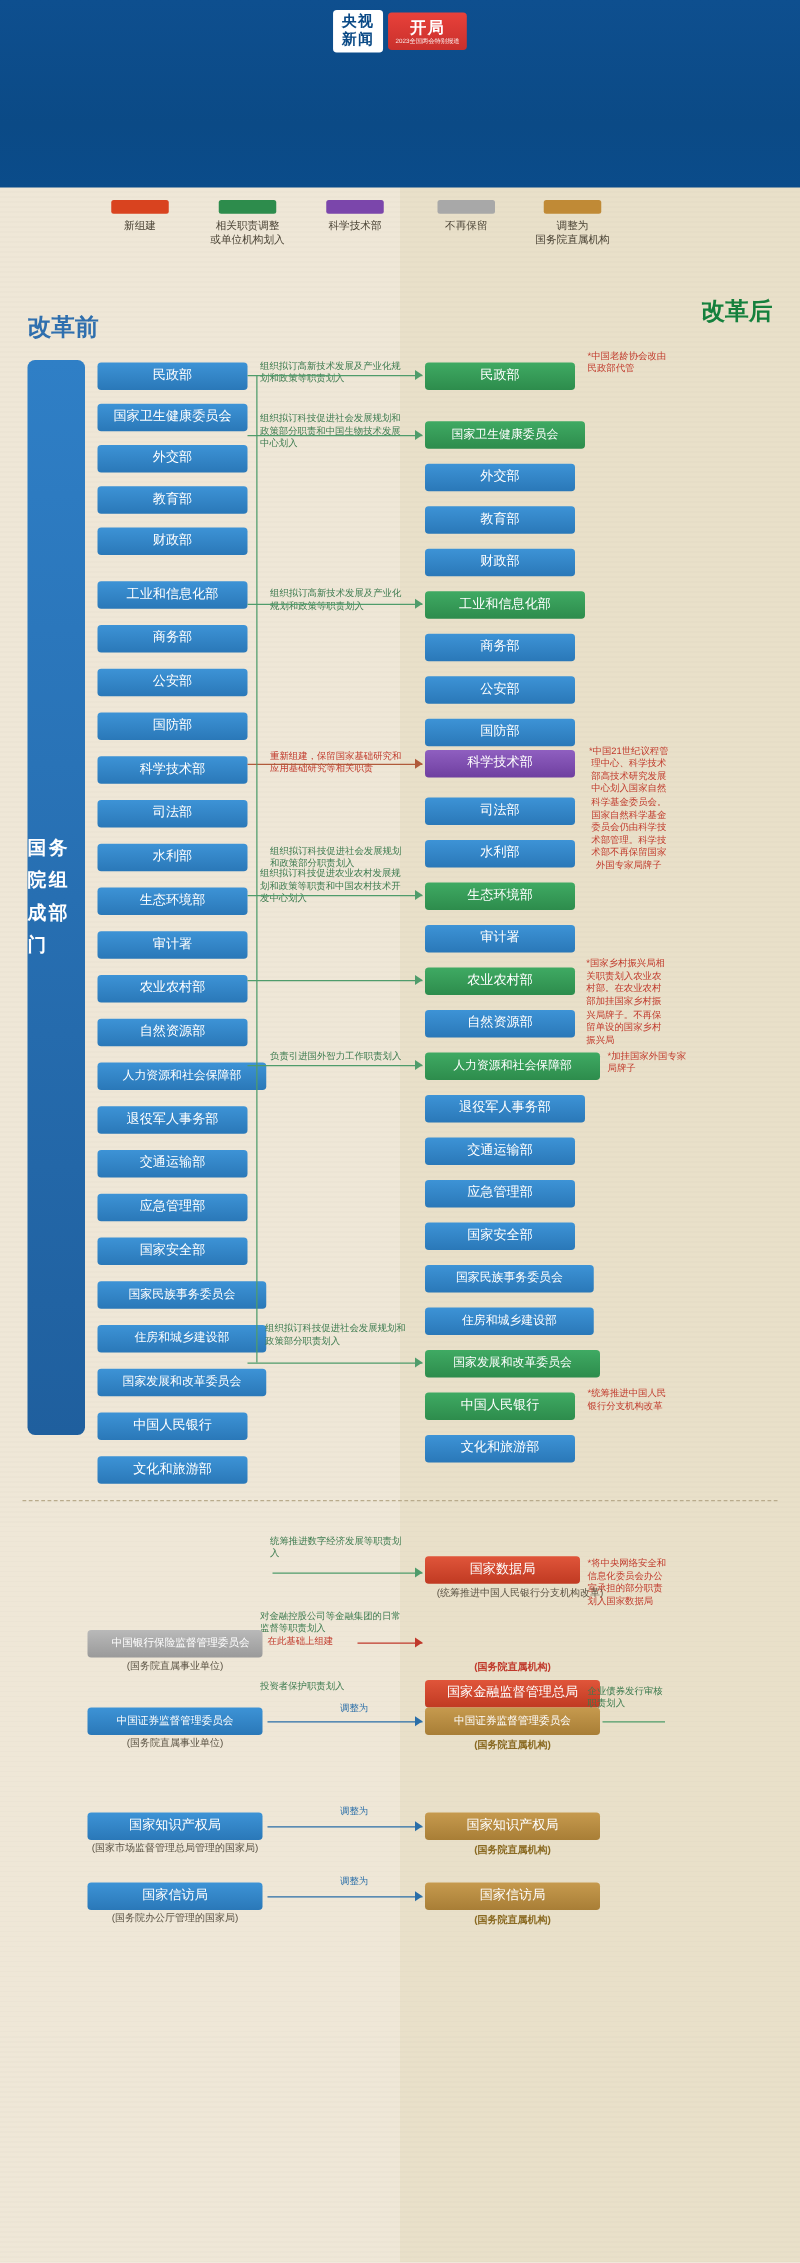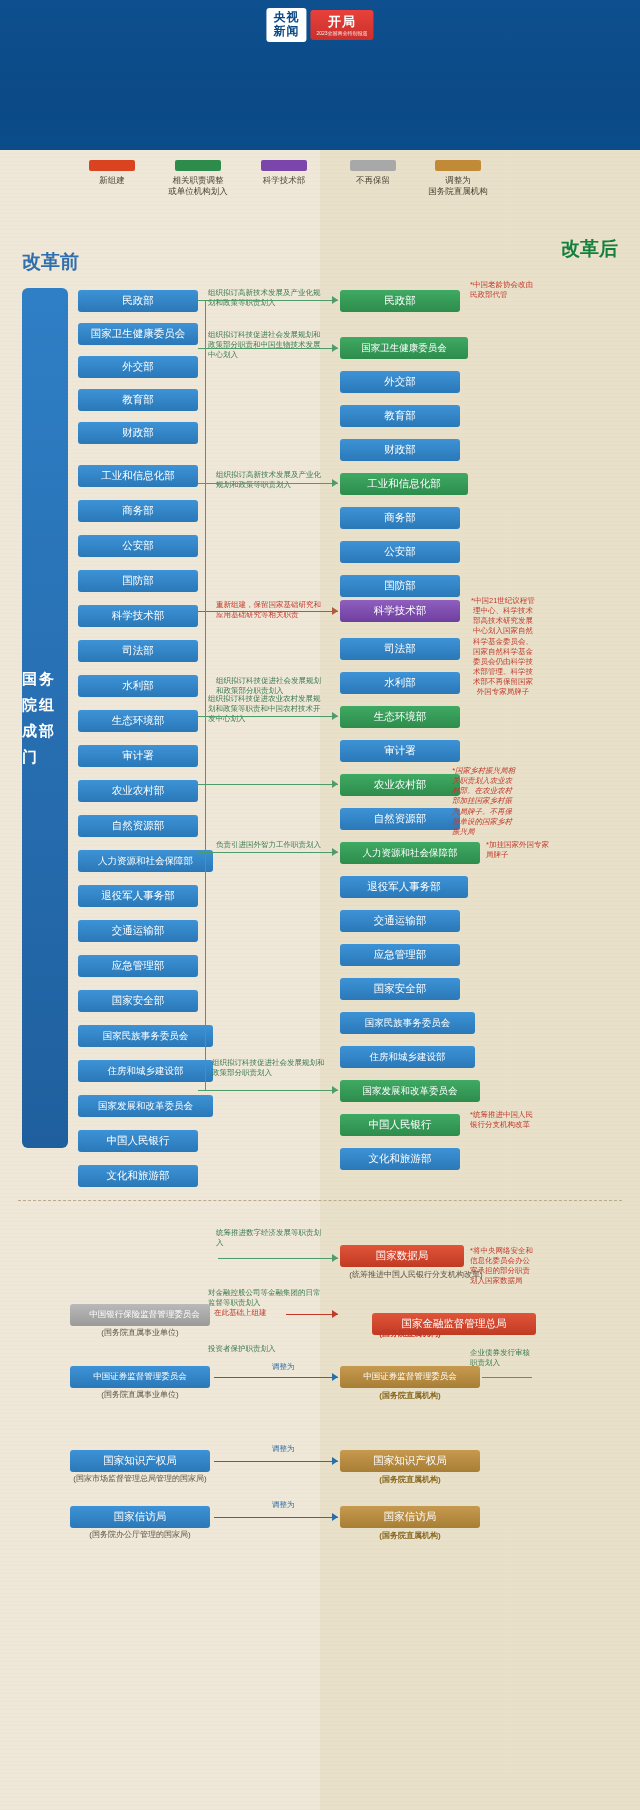--- a/index.html
+++ b/index.html
@@ -191,21 +191,21 @@
 <div class="anno" style="left:208px; top:330px; width:118px;">组织拟订科技促进社会发展规划和政策部分职责和中国生物技术发展中心划入</div>
 <div class="anno" style="left:216px; top:470px; width:110px;">组织拟订高新技术发展及产业化规划和政策等职责划入</div>
 <div class="anno red" style="left:216px; top:600px; width:110px;">重新组建，保留国家基础研究和应用基础研究等相关职责</div>
 <div class="anno" style="left:216px; top:676px; width:110px;">组织拟订科技促进社会发展规划和政策部分职责划入</div>
 <div class="anno" style="left:208px; top:694px; width:118px;">组织拟订科技促进农业农村发展规划和政策等职责和中国农村技术开发中心划入</div>
 <div class="anno" style="left:216px; top:840px; width:110px;">负责引进国外智力工作职责划入</div>
 <div class="anno" style="left:212px; top:1058px; width:114px;">组织拟订科技促进社会发展规划和政策部分职责划入</div>
 
 <div class="note" style="left:470px; top:280px; width:66px;">*中国老龄协会改由民政部代管</div>
 <div class="note" style="left:470px; top:596px; width:66px;text-align:center;">*中国21世纪议程管理中心、科学技术部高技术研究发展中心划入国家自然科学基金委员会。国家自然科学基金委员会仍由科学技术部管理。科学技术部不再保留国家外国专家局牌子</div>
-<div class="note" style="left:452px; top:766px; width:66px;font-style:italic;">*国家乡村振兴局相关职责划入农业农村部。在农业农村部加挂国家乡村振兴局牌子。不再保留单设的国家乡村振兴局</div>
+<div class="note" style="left:469px; top:766px; width:66px;">*国家乡村振兴局相关职责划入农业农村部。在农业农村部加挂国家乡村振兴局牌子。不再保留单设的国家乡村振兴局</div>
 <div class="note" style="left:486px; top:840px; width:66px;">*加挂国家外国专家局牌子</div>
 <div class="note" style="left:470px; top:1110px; width:66px;">*统筹推进中国人民银行分支机构改革</div>
 <div class="note" style="left:470px; top:1246px; width:66px;">*将中央网络安全和信息化委员会办公室承担的部分职责划入国家数据局</div>
 
 <div class="conn" style="left:198px; top:300px; width:140px; height:1px;"></div>
 <div class="tri" style="left:332px; top:296px;"></div>
 <div class="conn" style="left:198px; top:348px; width:140px; height:1px;"></div>
 <div class="tri" style="left:332px; top:344px;"></div>
 <div class="conn" style="left:198px; top:483px; width:140px; height:1px;"></div>
 <div class="tri" style="left:332px; top:479px;"></div>
@@ -230,21 +230,21 @@
 <div class="box red" style="left:340px; top:1245px; width:124px;">国家数据局</div>
 <div class="sub" style="left:336px; top:1270px; width:160px;">(统筹推进中国人民银行分支机构改革)</div>
 
 <div class="anno" style="left:208px; top:1288px; width:118px;">对金融控股公司等金融集团的日常监督等职责划入</div>
 
 <div class="box gray" style="left:70px; top:1304px; width:140px; font-size:8.5px;">中国银行保险监督管理委员会</div>
 <div class="sub" style="left:70px; top:1328px; width:140px;">(国务院直属事业单位)</div>
 <div class="anno red" style="left:214px; top:1308px; width:100px;">在此基础上组建</div>
 <div class="conn" style="left:286px; top:1314px; width:52px; height:1px; background:#c0392b;"></div>
 <div class="tri" style="left:332px; top:1310px; border-left-color:#c0392b;"></div>
-<div class="box red" style="left:340px; top:1313px; width:164px;margin-left:32px;">国家金融监督管理总局</div>
+<div class="box red" style="left:340px; top:1344px; width:140px;">国家金融监督管理总局</div>
 <div class="sub" style="left:340px; top:1329px; width:140px; color:#c0392b; font-weight:bold;">(国务院直属机构)</div>
 
 <div class="anno" style="left:208px; top:1344px; width:118px;">投资者保护职责划入</div>
 
 <div class="box blue" style="left:70px; top:1366px; width:140px; font-size:8.5px;">中国证券监督管理委员会</div>
 <div class="sub" style="left:70px; top:1390px; width:140px;">(国务院直属事业单位)</div>
 <div class="anno blue" style="left:272px; top:1362px; width:60px;">调整为</div>
 <div class="conn" style="left:214px; top:1377px; width:124px; height:1px; background:#2a6ea8;"></div>
 <div class="tri" style="left:332px; top:1373px; border-left-color:#2a6ea8;"></div>
 <div class="box tan" style="left:340px; top:1366px; width:140px; font-size:8.5px;">中国证券监督管理委员会</div>

